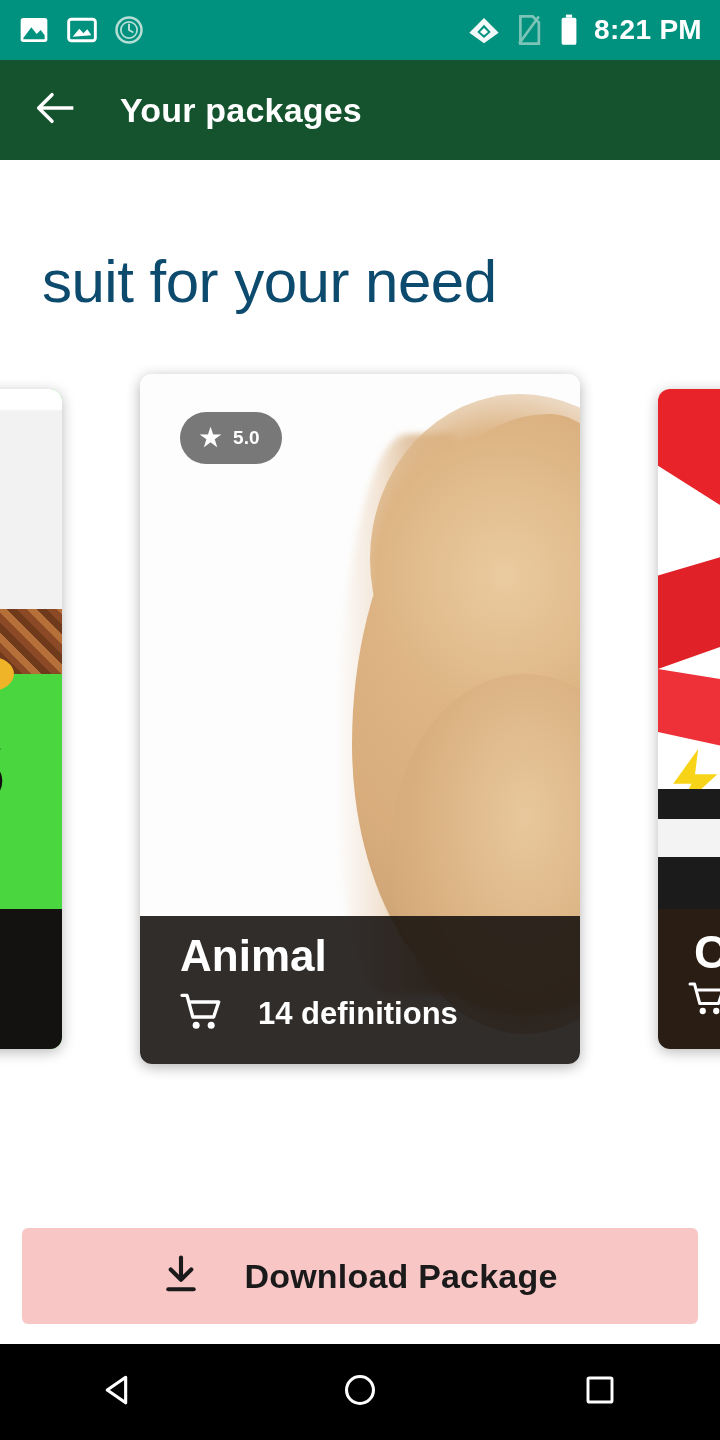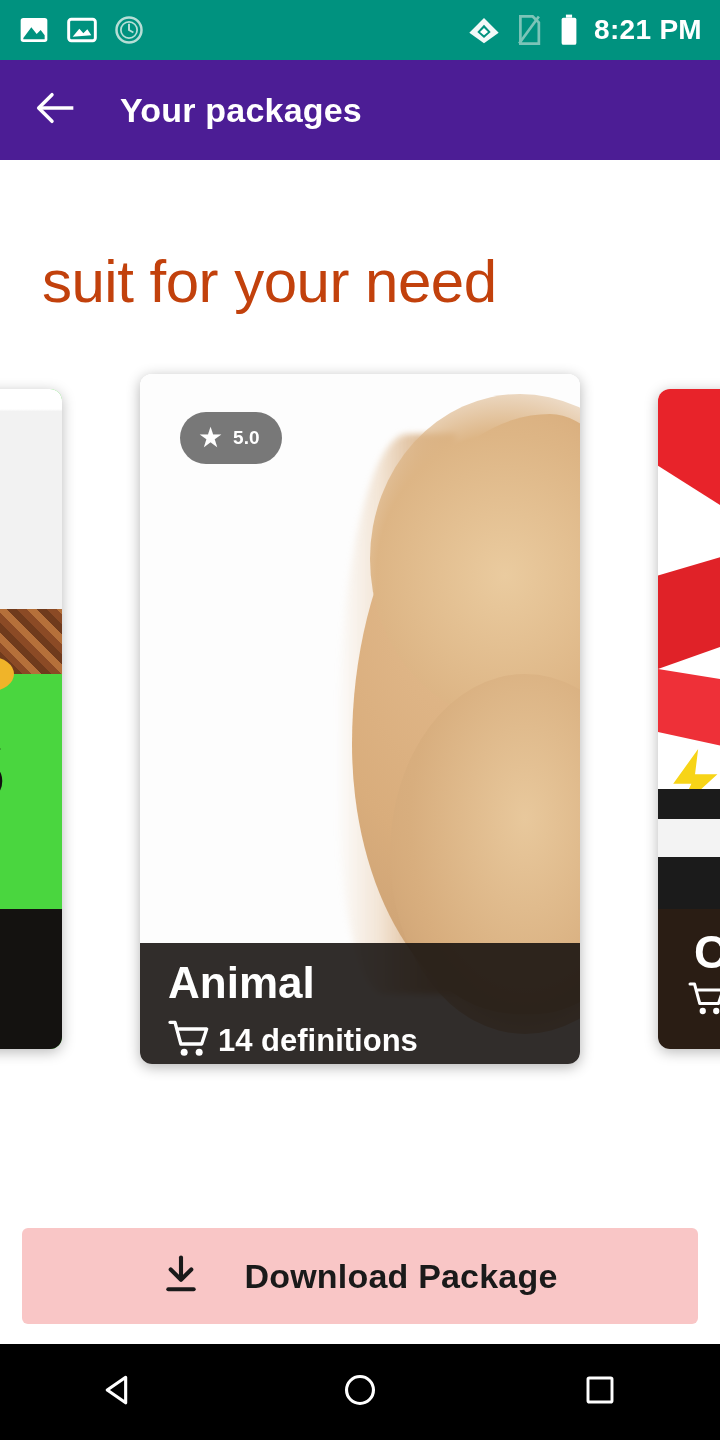--- a/index.html
+++ b/index.html
@@ -42,21 +42,21 @@
     color: #ffffff;
     letter-spacing: 0.3px;
   }
   .sicon {
     display: block;
   }
 
   
   .app-bar {
     height: 100px;
-    background: #4c1d95;
+    background: #14532d;
     display: flex;
     align-items: center;
     padding: 0 30px;
     box-sizing: border-box;
   }
   .back-btn {
     width: 52px;
     height: 52px;
     display: flex;
     align-items: center;
@@ -76,21 +76,21 @@
   }
   .h-main {
     font-size: 66px;
     font-weight: bold;
     color: #212121;
     line-height: 1.0;
     letter-spacing: -0.5px;
   }
   .h-sub {
     font-size: 60px;
-    color: #c2410c;
+    color: #0c4a6e;
     line-height: 1.0;
     margin-top: 30px;
     letter-spacing: -0.5px;
     font-weight: normal;
   }
 
   
   .carousel {
     position: relative;
     margin-top: 62px;
@@ -199,35 +199,35 @@
     font-size: 19px;
     font-weight: bold;
   }
 
   
   .caption {
     position: absolute;
     left: 0;
     right: 0;
     bottom: 0;
-    height: 121px;
+    height: 148px;
     background: rgba(20,16,14,0.88);
-    padding: 16px 34px 0 28px;
+    padding: 16px 34px 0 40px;
     box-sizing: border-box;
   }
   .caption-title {
     color: #ffffff;
     font-size: 44px;
     font-weight: bold;
     line-height: 1.1;
   }
   .caption-row {
     display: flex;
     align-items: center;
-    gap: 6px;
+    gap: 34px;
     margin-top: 12px;
   }
   .caption-sub {
     color: #ffffff;
     font-size: 31px;
     font-weight: bold;
   }
 
   
   .left-art {

